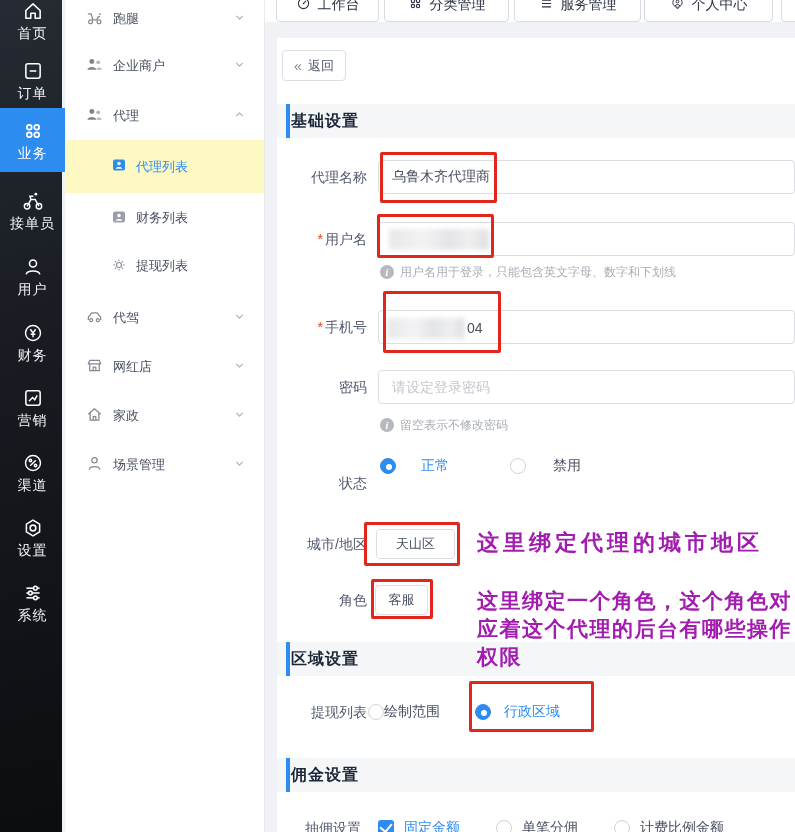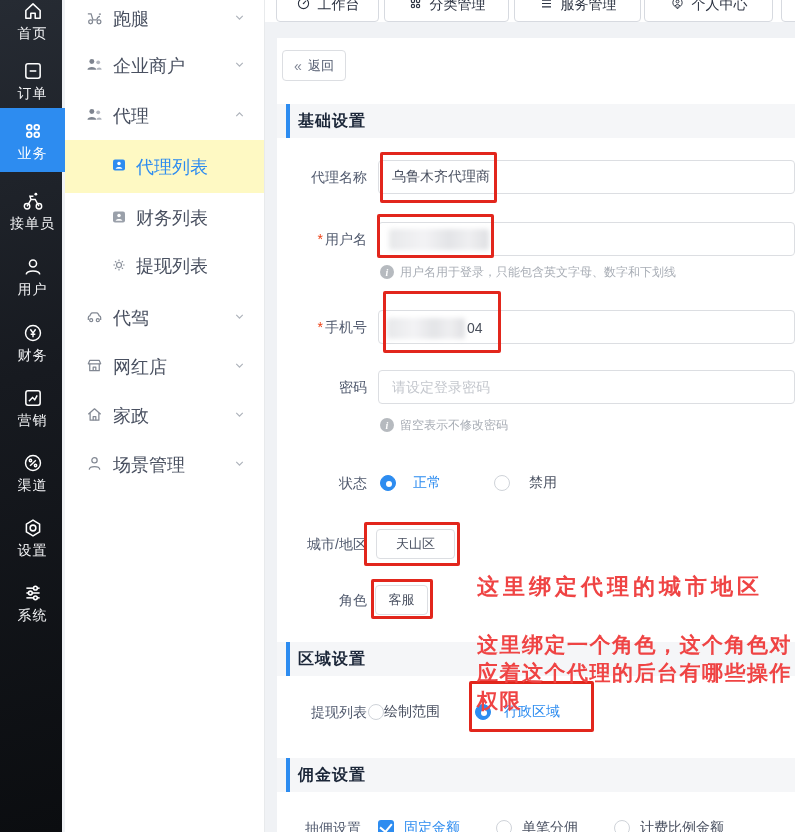--- a/index.html
+++ b/index.html
@@ -15,41 +15,41 @@
   .dnav{position:absolute;left:0;width:65px;height:56px;display:flex;flex-direction:column;
     align-items:center;justify-content:center;gap:3px;color:#f2f3f5;cursor:pointer;}
   .dnav .dlabel{font-size:14px;line-height:16px;letter-spacing:1px;}
   .dnav.active{background:#2d8cf0;height:64px;color:#fff;}
   .dnav svg{display:block;}
   
   .sub-sidebar{position:absolute;left:65px;top:0;width:200px;height:832px;background:#fff;
     border-right:1px solid #e8eaec;z-index:4;}
   .snav{position:absolute;left:0;width:199px;height:50px;display:flex;align-items:center;
     padding-left:20px;gap:9px;cursor:pointer;color:#495060;}
-  .snav .slabel{font-size:18px;}
+  .snav .slabel{font-size:13px;}
   .snav .chev{position:absolute;right:18px;}
   .snav.child{padding-left:46px;height:48px;}
   .snav.active{background:#fef9c3;color:#2d8cf0;}
   .snav.active .slabel{color:#2d8cf0;}
   
   .tabs-bar{position:absolute;left:265px;top:0;width:530px;height:22px;background:#fff;z-index:1;}
   .tab{position:absolute;top:-12px;height:34px;background:#fff;border:1px solid #d7dae0;
     border-radius:4px;display:flex;align-items:center;justify-content:center;gap:7px;
     font-size:14px;color:#2a3140;z-index:2;cursor:pointer;}
   
   .card{position:absolute;left:277px;top:38px;width:518px;height:794px;background:#fff;
     overflow:hidden;z-index:2;}
   .back-btn{position:absolute;left:5px;top:12px;width:64px;height:31px;border:1px solid #dcdee2;
     border-radius:4px;background:#fff;display:flex;align-items:center;justify-content:center;
     gap:6px;font-size:13px;color:#515a6e;cursor:pointer;}
   .back-btn .bkchev{font-size:14px;color:#808695;}
   .sec-head{position:absolute;left:0;width:518px;height:34px;background:#f5f6f8;
     display:flex;align-items:center;}
   .sec-bar{width:4px;height:34px;background:#2d8cf0;margin-left:9px;}
-  .sec-title{font-size:16px;font-weight:bold;color:#1b2638;margin-left:8px;letter-spacing:1px;}
+  .sec-title{font-size:16px;font-weight:bold;color:#1b2638;margin-left:1px;letter-spacing:1px;}
   .flabel{position:absolute;left:0;width:90px;height:20px;line-height:20px;text-align:right;
     font-size:14px;color:#515a6e;white-space:nowrap;}
   .req{color:#ed4014;margin-right:2px;}
   .tinput{position:absolute;border:1px solid #dcdee2;border-radius:4px;background:#fff;
     font-size:14px;color:#495060;padding:0 13px;outline:none;
     font-family:"Liberation Sans","DejaVu Sans",sans-serif;}
   .tinput::placeholder{color:#c5c8ce;}
   .tinput.small{text-align:center;padding:8px 4px;}
   .helper{position:absolute;left:103px;height:16px;display:flex;align-items:center;gap:6px;
     font-size:12px;color:#a8adb5;white-space:nowrap;}
@@ -64,21 +64,21 @@
   .checkbox.sel{width:16px;height:16px;border-radius:3px;background:#2d8cf0;position:relative;
     display:inline-block;flex:none;cursor:pointer;}
   .checkbox.sel::after{content:"";position:absolute;left:4px;top:1px;width:6px;height:9px;
     border:solid #fff;border-width:0 2px 2px 0;transform:rotate(40deg);}
   .opt-label{font-size:14px;color:#495060;}
   .opt-label.on{color:#2d8cf0;}
   .blur-block{position:absolute;border-radius:3px;filter:blur(2.5px);
     background:linear-gradient(90deg,#e7e8ea 0%,#f3f3f5 35%,#e3e4e7 60%,#efeff1 80%,#dfe0e3 100%);}
   .redacted-suffix{position:absolute;font-size:14px;color:#4a505c;}
   .hl{position:absolute;border:3px solid #e2261c;border-radius:2px;z-index:9;pointer-events:none;}
-  .ann{position:absolute;color:#ef4444;font-weight:bold;z-index:10;white-space:nowrap;margin-top:44px;}
+  .ann{position:absolute;color:#a21caf;font-weight:bold;z-index:10;white-space:nowrap;}
   .ann1{font-size:22px;letter-spacing:4px;}
   .ann2{font-size:21px;letter-spacing:1.5px;line-height:28px;}
   .absrow{position:absolute;display:flex;align-items:center;}
 </style>
 </head>
 <body>
 
 <aside class="dark-sidebar">
   <div class="dnav" style="top:-8px">
     <span>
@@ -352,21 +352,21 @@
   <div class="hl" style="left:106px;top:253px;width:118px;height:62px"></div>
 
   <div class="flabel" style="top:339px">密码</div>
   <input class="tinput" style="left: 101px; top: 332px; width: 417px; height: 34px;" placeholder="请设定登录密码">
   <div class="helper" style="top:379px">
     <span class="info-i">i</span>
     <span>留空表示不修改密码</span>
   </div>
 
   <div class="flabel" style="top:435px">状态</div>
-  <div class="absrow" style="left:103px;top:429px;height:32px;gap:8px">
+  <div class="absrow" style="left:103px;top:412px;height:32px;gap:16px">
     <span class="radio sel"></span>
     <span class="opt-label on" style="margin-left:9px">正常</span>
     <span class="radio" style="margin-left:45px"></span>
     <span class="opt-label" style="margin-left:11px">禁用</span>
   </div>
 
   <div class="flabel" style="top:496px">城市/地区</div>
   <input class="tinput small" style="left: 99px; top: 491px; width: 79px; height: 30px; font-size: 13px;" value="天山区">
   <div class="hl" style="left:87px;top:484px;width:96px;height:44px"></div>
   <div class="ann ann1" style="left:200px;top:490px">这里绑定代理的城市地区</div>

